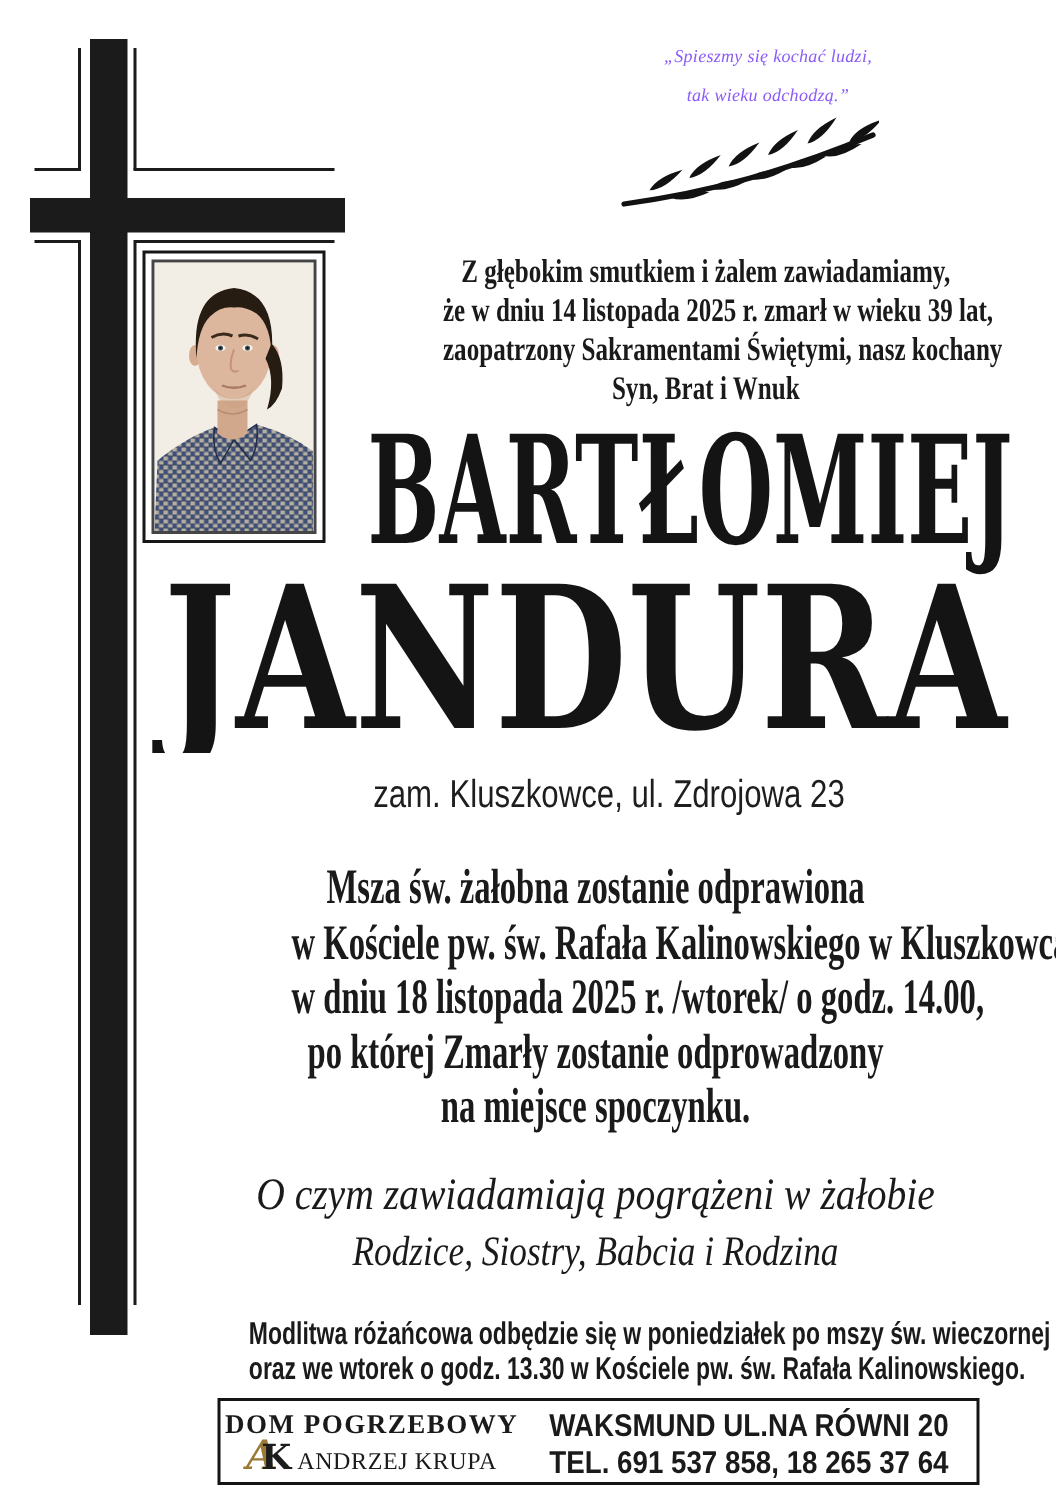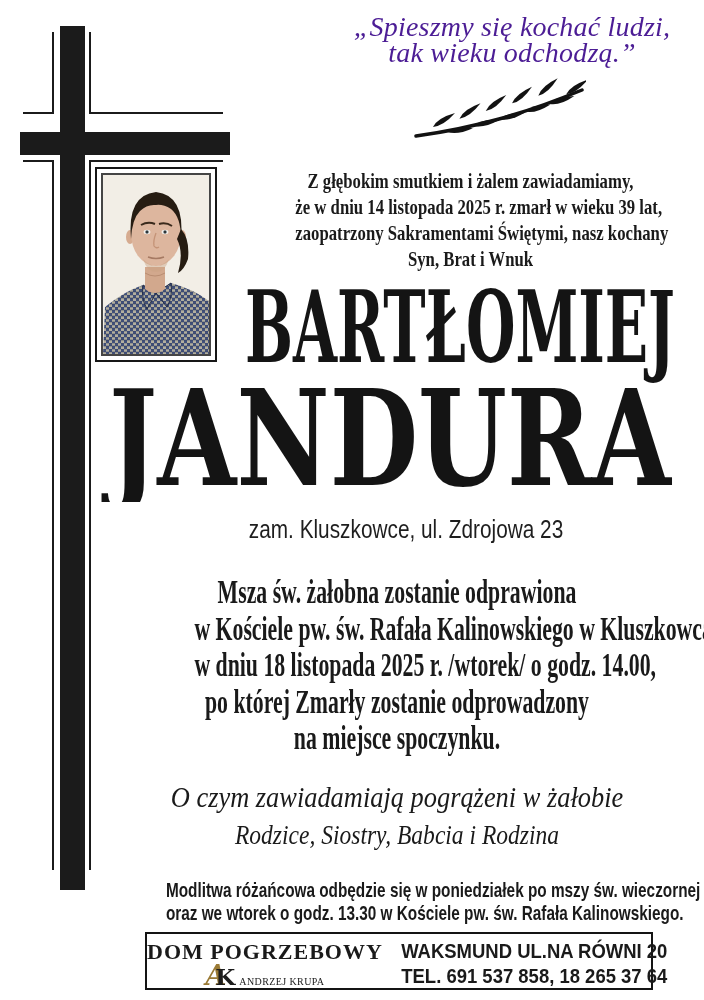--- a/index.html
+++ b/index.html
@@ -16,23 +16,23 @@
     position:absolute; left:95px; top:167px; width:122px; height:195px;
     box-sizing:border-box; border:2px solid #161616; background:#fff; padding:4px;
   }
   .photo-inner{
     width:100%; height:100%; box-sizing:border-box;
     border:2px solid #454545; overflow:hidden;
   }
   .photo-inner svg{display:block;}
   
   .quote{
-    position:absolute; left:322px; top:14px; width:380px;
-    text-align:center; font-style:italic; font-size:28px; line-height:26px;
-    color:#4c1d95; letter-spacing:0.2px;
+    position:absolute; left:322px; top:24px; width:380px;
+    text-align:center; font-style:italic; font-size:12px; line-height:26px;
+    color:#8b5cf6; letter-spacing:0.2px;
   }
   .announce{
     position:absolute; left:240px; top:168px; width:461px;
     text-align:center; font-weight:bold; font-size:22px; line-height:26px;
     transform:scaleX(0.76); transform-origin:50% 0; white-space:nowrap;
   }
   .names-svg{position:absolute; left:0; top:262px;}
   .names-svg text{
     font-family:"DejaVu Serif", serif; font-weight:bold; fill:#141414;
   }
@@ -64,35 +64,35 @@
     transform:scaleX(0.73); transform-origin:50% 0; white-space:nowrap;
   }
   
   .fh-box{
     position:absolute; left:145px; top:932px; width:508px; height:58px;
     box-sizing:border-box; border:2px solid #141414; background:#fff;
     display:flex; align-items:stretch;
   }
   .fh-left{width:240px; padding-top:5px; text-align:center;}
   .fh-name{
-    font-weight:bold; font-size:22px; letter-spacing:1px; white-space:nowrap;
+    font-weight:bold; font-size:18px; letter-spacing:1px; white-space:nowrap;
   }
   .fh-owner-row{
     display:flex; justify-content:center; align-items:baseline; margin-top:-2px;
   }
   .ak-a{
     font-family:"DejaVu Serif", serif; font-style:italic; font-weight:bold;
     font-size:27px; line-height:24px;
   }
   .ak-k{
     font-family:"DejaVu Serif", serif; font-weight:bold; font-size:23px;
     margin-left:-11px; color:#1c1c1c;
   }
   .fh-owner{
-    font-size:10px; letter-spacing:0.4px; margin-left:4px; white-space:nowrap;
+    font-size:16px; letter-spacing:0.4px; margin-left:4px; white-space:nowrap;
   }
   .fh-right{
     flex:1; padding-top:4px; text-align:center;
     font-family:"Liberation Sans", sans-serif; font-weight:bold;
     font-size:21px; line-height:25px;
     transform:scaleX(0.88); transform-origin:50% 0; white-space:nowrap;
   }
 </style>
 </head>
 <body>

